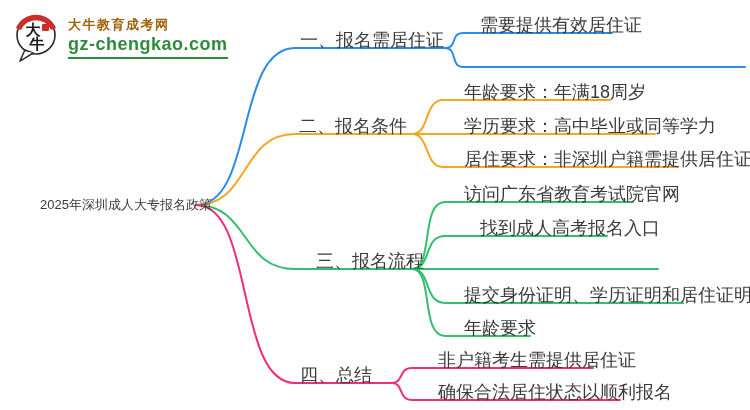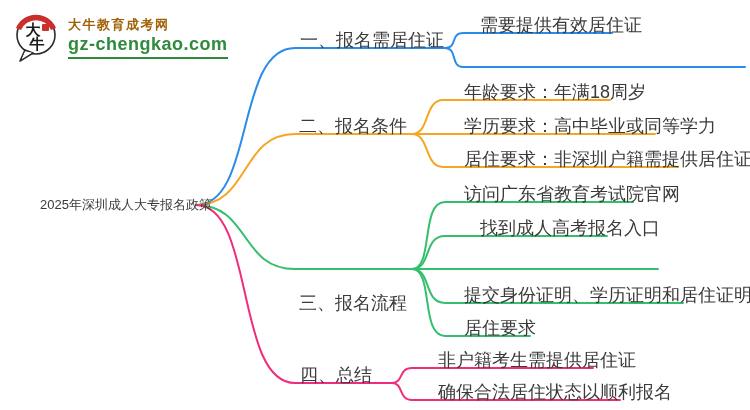--- a/index.html
+++ b/index.html
@@ -74,23 +74,23 @@
   <div class="node root" style="left:40px;top:198px;text-align:center;">2025年深圳成人大专报名政策</div>
 
   <div class="node" style="left:300px;top:30px;">一、报名需居住证</div>
   <div class="node" style="left:480px;top:15px;">需要提供有效居住证</div>
 
   <div class="node" style="left:299px;top:116px;">二、报名条件</div>
   <div class="node" style="left:464px;top:82px;">年龄要求：年满18周岁</div>
   <div class="node" style="left:464px;top:116px;">学历要求：高中毕业或同等学力</div>
   <div class="node" style="left:464px;top:149px;">居住要求：非深圳户籍需提供居住证</div>
 
-  <div class="node" style="left:299px;top:251px;margin-top:42px;">三、报名流程</div>
+  <div class="node" style="left:316px;top:251px;">三、报名流程</div>
   <div class="node" style="left:464px;top:184px;">访问广东省教育考试院官网</div>
   <div class="node" style="left:464px;top:218px;margin-left:16px;">找到成人高考报名入口</div>
   <div class="node" style="left:464px;top:285px;">提交身份证明、学历证明和居住证明</div>
-  <div class="node" style="left:464px;top:318px;">居住要求</div>
+  <div class="node" style="left:464px;top:318px;">年龄要求</div>
 
   <div class="node" style="left:300px;top:365px;">四、总结</div>
   <div class="node" style="left:438px;top:350px;">非户籍考生需提供居住证</div>
   <div class="node" style="left:438px;top:382px;">确保合法居住状态以顺利报名</div>
 
 </div>
 
 </body></html>

